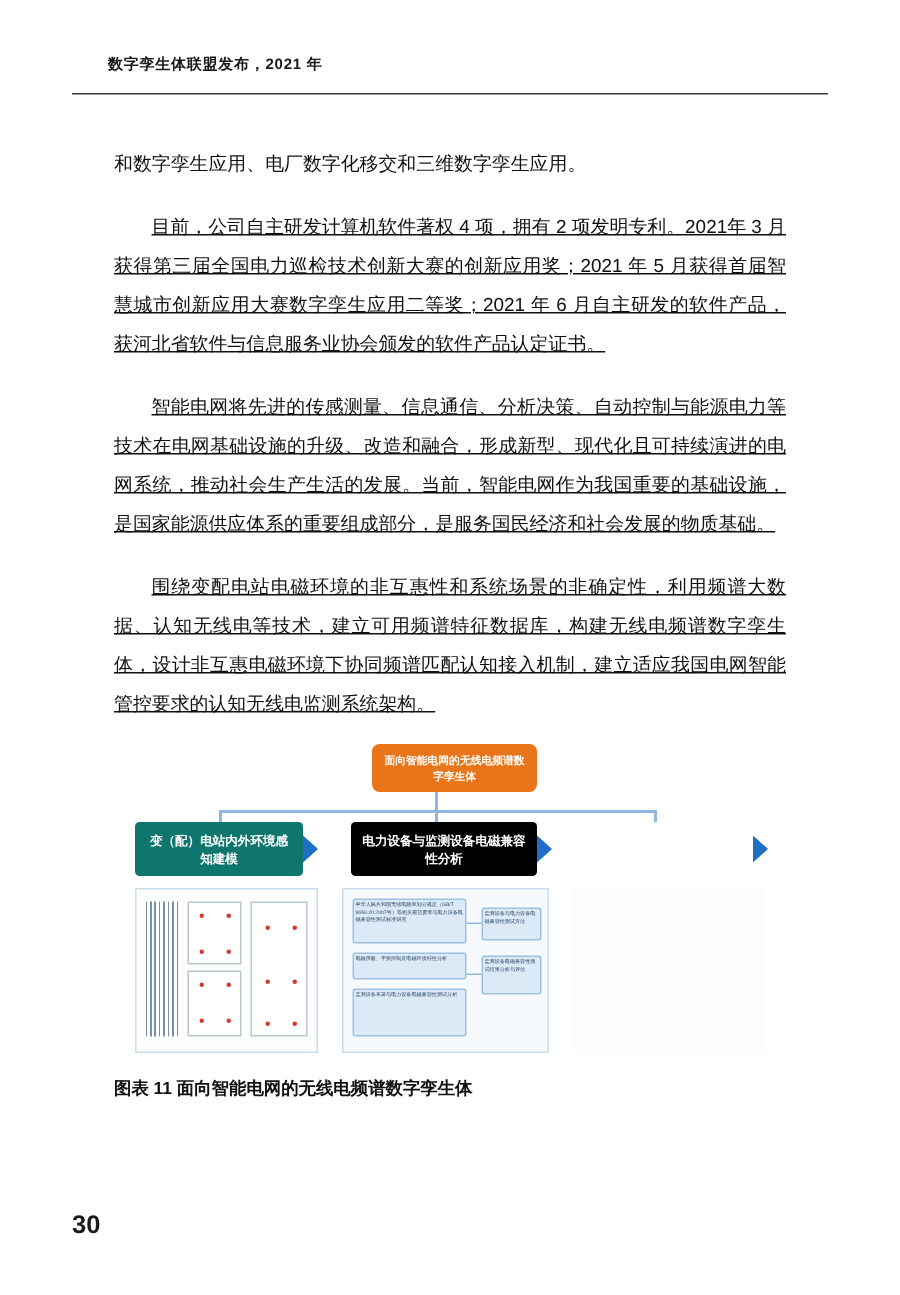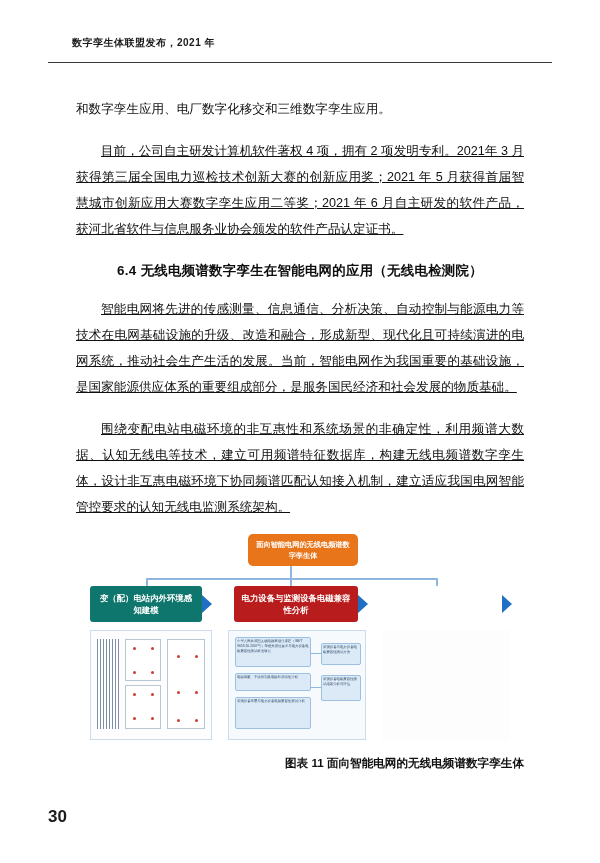--- a/index.html
+++ b/index.html
@@ -70,21 +70,21 @@
   .figure {
     position: absolute;
     left: 0;
     top: 0;
     width: 448px;
     height: 212px;
     background: #ffffff;
   }
   .fig-caption {
     margin-top: 10px;
-    text-align: right;
+    text-align: left;
     font-size: 11.6px;
     font-weight: bold;
     color: #111;
   }
   .page-number {
     position: absolute;
     left: 48px;
     bottom: 36px;
     font-size: 17px;
     font-weight: bold;
@@ -123,21 +123,21 @@
     display: flex;
     align-items: center;
     justify-content: center;
     text-align: center;
     line-height: 12px;
     padding: 0 6px;
     box-sizing: border-box;
     border-radius: 3px;
   }
   .ct1 { left: 14px;  top: 52px; width: 112px; height: 36px; background: #0f766e; }
-  .ct2 { left: 158px; top: 52px; width: 124px; height: 36px; background: #b91c1c; }
+  .ct2 { left: 158px; top: 52px; width: 124px; height: 36px; background: #000000; }
   .ct3 { left: 314px; top: 52px; width: 112px; height: 36px; background: #1f6fc4; }
   .ct-arrow {
     position: absolute;
     width: 0; height: 0;
     border-top: 9px solid transparent;
     border-bottom: 9px solid transparent;
     border-left: 10px solid #1f6fc4;
   }
   .ct-arrow.a1 { left: 126px; top: 61px; }
   .ct-arrow.a2 { left: 282px; top: 61px; }
@@ -190,21 +190,20 @@
 <div class="page">
 
   <div class="header">数字孪生体联盟发布，2021 年</div>
   <div class="header-rule"></div>
 
   <div class="content">
 
     <p class="body">和数字孪生应用、电厂数字化移交和三维数字孪生应用。</p>
     <p class="body indent">目前，公司自主研发计算机软件著权 4 项，拥有 2 项发明专利。2021年 3 月获得第三届全国电力巡检技术创新大赛的创新应用奖；2021 年 5 月获得首届智慧城市创新应用大赛数字孪生应用二等奖；2021 年 6 月自主研发的软件产品，获河北省软件与信息服务业协会颁发的软件产品认定证书。</p>
 
-    <h2 class="section">6.4 无线电频谱数字孪生在智能电网的应用（无线电检测院）</h2>
 
     <p class="body indent">智能电网将先进的传感测量、信息通信、分析决策、自动控制与能源电力等技术在电网基础设施的升级、改造和融合，形成新型、现代化且可持续演进的电网系统，推动社会生产生活的发展。当前，智能电网作为我国重要的基础设施，是国家能源供应体系的重要组成部分，是服务国民经济和社会发展的物质基础。</p>
     <p class="body indent">围绕变配电站电磁环境的非互惠性和系统场景的非确定性，利用频谱大数据、认知无线电等技术，建立可用频谱特征数据库，构建无线电频谱数字孪生体，设计非互惠电磁环境下协同频谱匹配认知接入机制，建立适应我国电网智能管控要求的认知无线电监测系统架构。</p>
 
     <div class="figure-wrap">
       <div class="figure">
 
         <div class="fig-top-box">面向智能电网的无线电频谱数字孪生体</div>
 
         <div class="fig-connector" style="left:214px; top:32px; width:2px; height:12px;"></div>

